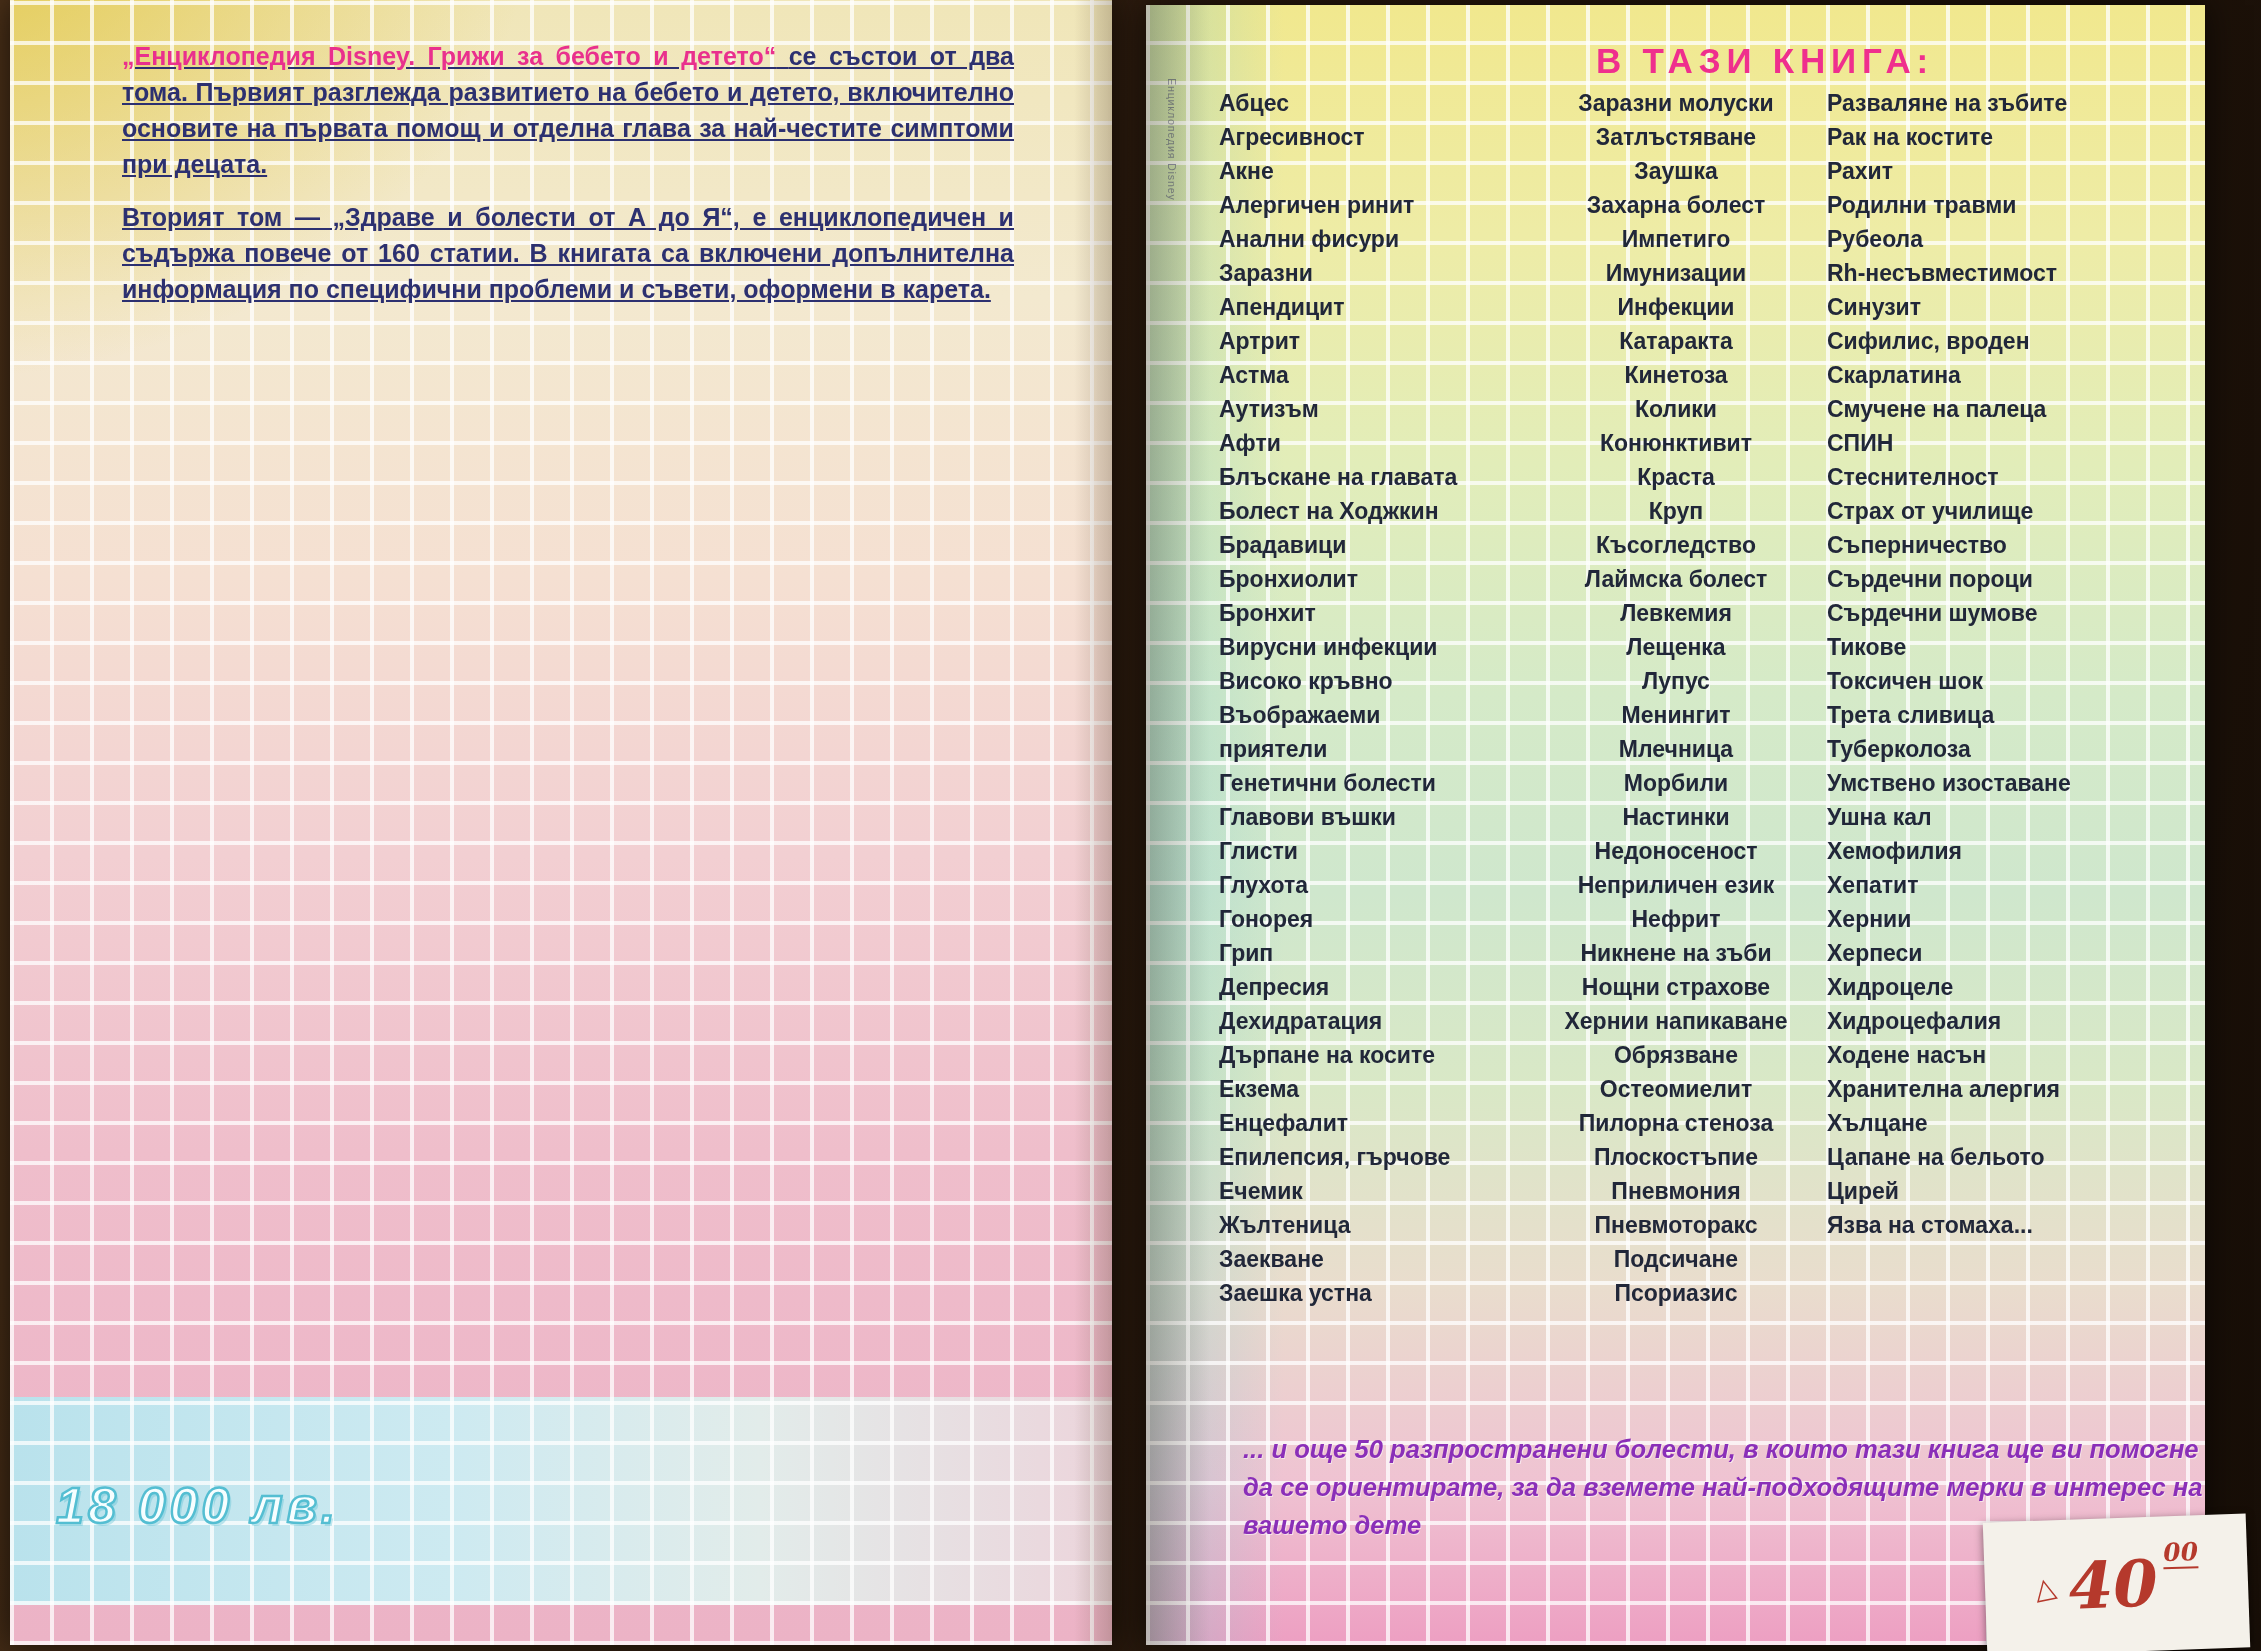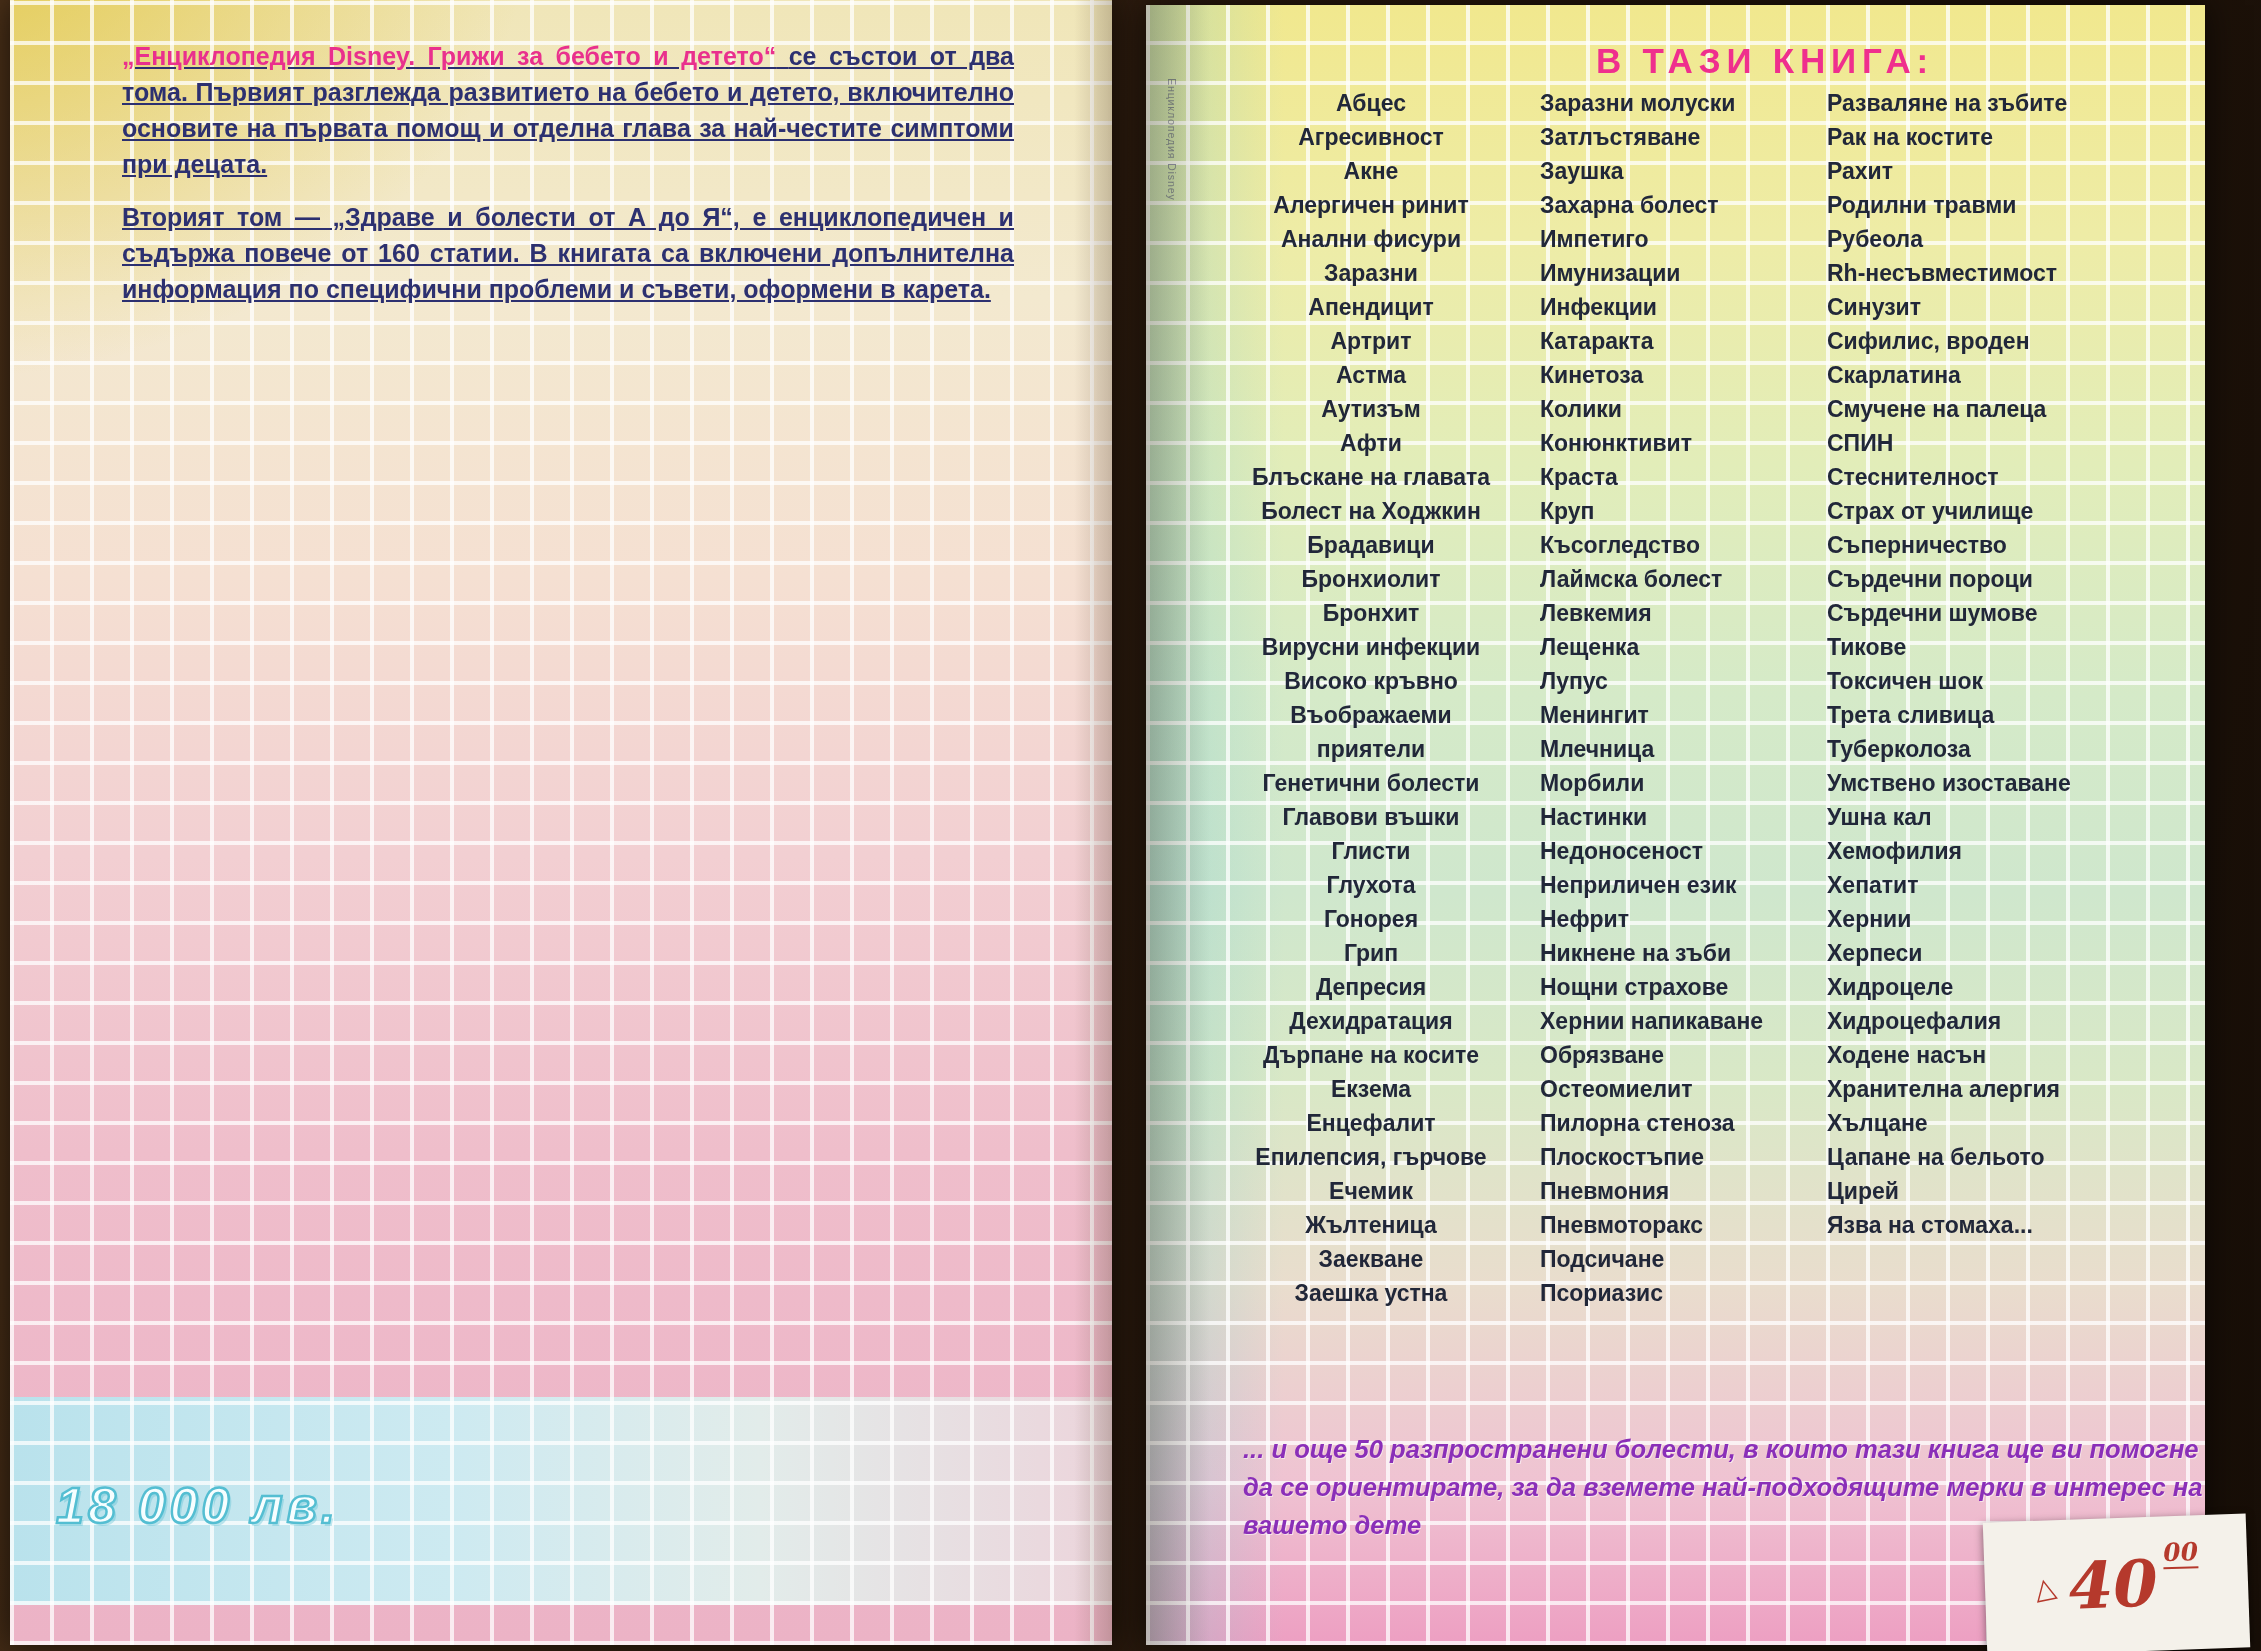--- a/index.html
+++ b/index.html
@@ -51,22 +51,22 @@
       linear-gradient(90deg, rgba(126,200,206,.38) 0%, rgba(126,200,206,0) 13%),
       linear-gradient(180deg,#f1e88e 0%,#eeeca6 14%,#e2edb9 28%,#d5eac8 42%,#cfe7cd 54%,#d9e8c6 66%,#e9ddcd 78%,#efc3d2 90%,#ed9fc2 100%);
   }
   .rb-heading{
     position:absolute;left:450px;top:36px;
     font-size:35px;font-weight:bold;letter-spacing:5.8px;color:#ef2f8d;
     white-space:nowrap;
   }
   .col{position:absolute;top:81px;width:304px;font-size:23px;font-weight:bold;color:#212739;}
   .col .list-item{height:34px;line-height:34px;white-space:nowrap;}
-  .col1{left:73px;text-align:center;}
-  .col2{left:394px;}
+  .col1{left:73px;}
+  .col2{left:378px;text-align:center;}
   .col3{left:681px;}
   .rb-footer{
     position:absolute;left:74px;top:1425px;width:975px;
     font-size:25.6px;line-height:38px;font-weight:bold;font-style:italic;
     color:#8a2fb8;text-shadow:0.8px 0.8px 0 rgba(255,255,255,.55);margin-left:23px;
   }
   .spine-label{
     position:absolute;left:20px;top:73px;
     writing-mode:vertical-rl;font-size:10.7px;letter-spacing:0.8px;
     color:rgba(60,60,95,.55);

